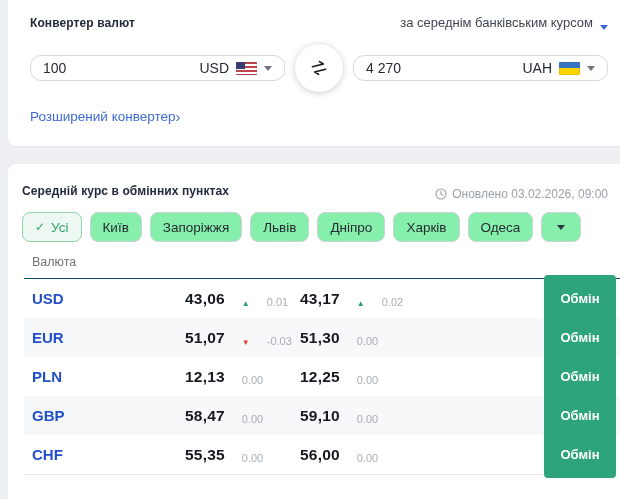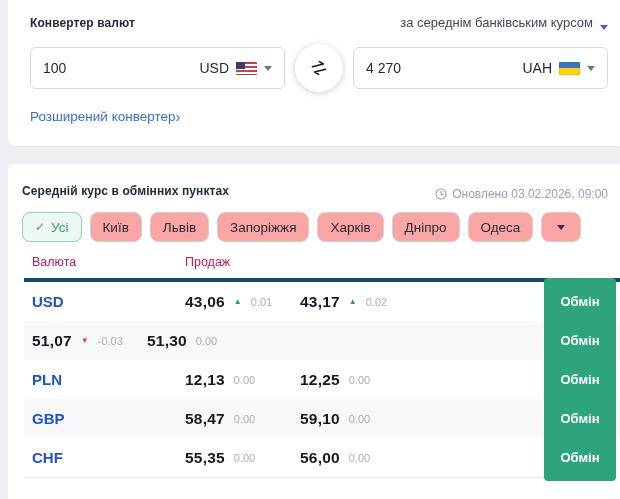--- a/index.html
+++ b/index.html
@@ -38,22 +38,22 @@
     border-top: 5px solid currentColor;
   }
   .caret-blue { color: #3c64d9; }
   .caret-gray { color: #6f757d; }
   .caret-dark { color: #2f353c; }
   .converter-row {
     margin-top: 14px;
     display: flex; align-items: center;
   }
   .input-box {
-    flex: 1; height: 42px;
-    border: 1px solid #d6dade; border-radius: 6px;
+    flex: 1; height: 26px;
+    border: 1px solid #d6dade; border-radius: 11px;
     display: flex; align-items: center; justify-content: space-between;
     padding: 0 12px; background: #fff;
   }
   .amount-input {
     border: none; outline: none; background: transparent;
     font-family: inherit; font-size: 14px; color: #262b33;
     width: 95px; padding: 0;
   }
   .cur-select { display: inline-flex; align-items: center; gap: 7px; cursor: pointer; }
   .cur-code { font-size: 14px; color: #262b33; }
@@ -87,44 +87,44 @@
   }
   .card-rates .card-head { margin: 0 12px 0 14px; align-items: flex-start; }
   .updated {
     display: inline-flex; align-items: center; gap: 5px;
     color: #9aa1a8; font-size: 12px; margin-top: 3px; white-space: nowrap;
   }
   .chips { display: flex; gap: 8px; margin: 11px 12px 0 14px; }
   .chip {
     height: 30px; padding: 0 12px;
     display: inline-flex; align-items: center; gap: 6px;
-    background: #fca5a5; border: 1px solid #ccd2d8; border-radius: 8px;
+    background: #86efac; border: 1px solid #ccd2d8; border-radius: 8px;
     font-family: inherit; font-size: 13.5px; color: #262c33; cursor: pointer;
     white-space: nowrap;
   }
   .chip-active { background: #ecf8f1; border-color: #8fd4ab; color: #33a46d; }
   .chip-check { font-size: 12px; }
   .chip-caret { padding: 0 15px; }
   .table { margin: 11px 0 0 16px; }
   .thead {
     display: flex; align-items: center;
     padding: 2px 13px 9px 8px;
-    border-bottom: 4px solid #0c4a6e;
-    color: #be185d; font-size: 12.5px;
+    border-bottom: 1px solid #0c4a6e;
+    color: #737373; font-size: 12.5px;
   }
   .col-cur, .tcell-cur { width: 153px; }
   .col-buy, .tcell-buy { width: 115px; }
   .col-sell { flex: 1; }
   .trow { display: flex; align-items: center; height: 39px; padding: 0 4px 0 8px; }
   .trow.striped { background: #f6f8f9; }
   .cur-link {
     color: #2150c8; font-weight: bold; font-size: 15px;
     text-decoration: none; cursor: pointer;
   }
-  .tcell-rate { display: flex; align-items: center; gap: 9px; }
+  .tcell-rate { display: flex; align-items: flex-end; gap: 17px; }
   .tcell-sell { flex: 1; }
   .rate { font-weight: bold; font-size: 15.5px; color: #15191f; letter-spacing: .2px; }
   .tri { font-size: 8px; line-height: 1; }
   .tri-up { color: #27a06a; }
   .tri-down { color: #e0452f; }
   .chg { font-size: 11px; color: #a9afb5; }
   .exch-btn {
     margin-left: auto; width: 72px; height: 47px;
     background: #2ea47c; color: #fff;
     border: none; border-radius: 4px; cursor: pointer;
@@ -198,60 +198,60 @@
     <div class="chips">
 
       <button class="chip chip-active">
           <span class="chip-check">✓</span>
           <span>Усі</span>
         </button>
         <button class="chip">
           <span>Київ</span>
         </button>
         <button class="chip">
+          <span>Запоріжжя</span>
+        </button>
+        <button class="chip">
           <span>Львів</span>
         </button>
         <button class="chip">
-          <span>Запоріжжя</span>
+          <span>Дніпро</span>
         </button>
         <button class="chip">
           <span>Харків</span>
-        </button>
-        <button class="chip">
-          <span>Дніпро</span>
         </button>
         <button class="chip">
           <span>Одеса</span>
         </button>
         <button class="chip chip-caret">
         <span class="caret caret-dark"></span>
       </button>
     </div>
 
     <div class="table">
       <div class="thead">
         <span class="col-cur">Валюта</span>
-        <span class="col-sell">Продаж</span>
       </div>
       <div class="tbody">
           <div class="trow">
             <span class="tcell-cur"><a class="cur-link">USD</a></span>
             <span class="tcell-rate tcell-buy">
               <span class="rate">43,06</span>
               <span class="tri tri-up">▲</span>
               <span class="chg">0.01</span>
             </span>
             <span class="tcell-rate tcell-sell">
               <span class="rate">43,17</span>
               <span class="tri tri-up">▲</span>
               <span class="chg">0.02</span>
             </span>
             <button class="exch-btn">Обмін</button>
           </div>
           <div class="trow striped">
+            <span class="tcell-cur"><a class="cur-link">EUR</a></span>
             <span class="tcell-rate tcell-buy">
               <span class="rate">51,07</span>
               <span class="tri tri-down">▼</span>
               <span class="chg">-0.03</span>
             </span>
             <span class="tcell-rate tcell-sell">
               <span class="rate">51,30</span>
               <span class="chg">0.00</span>
             </span>
             <button class="exch-btn">Обмін</button>

